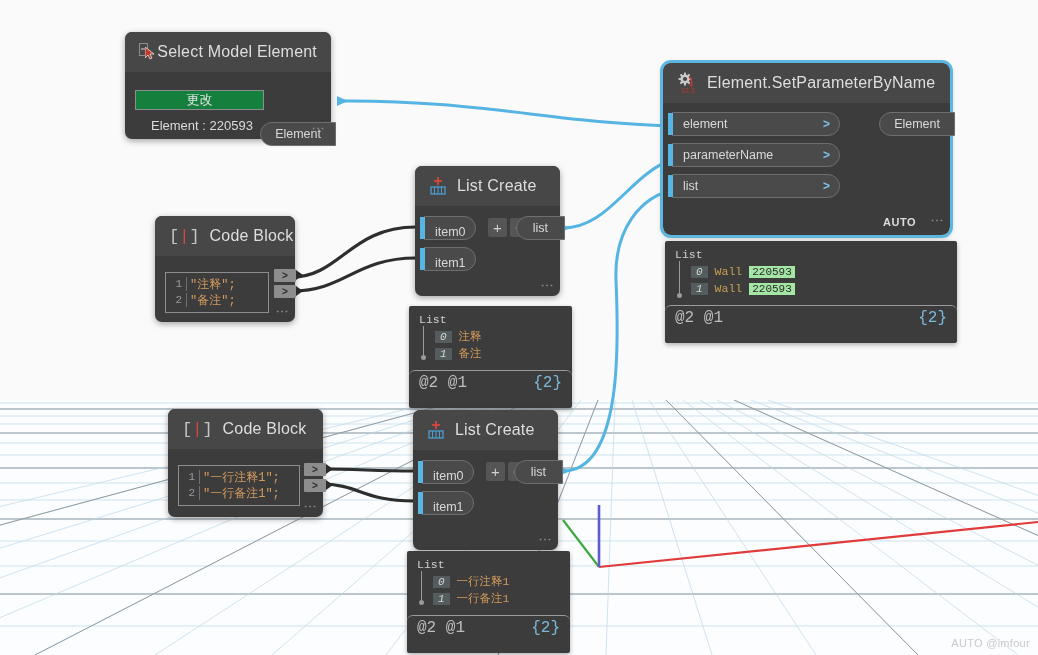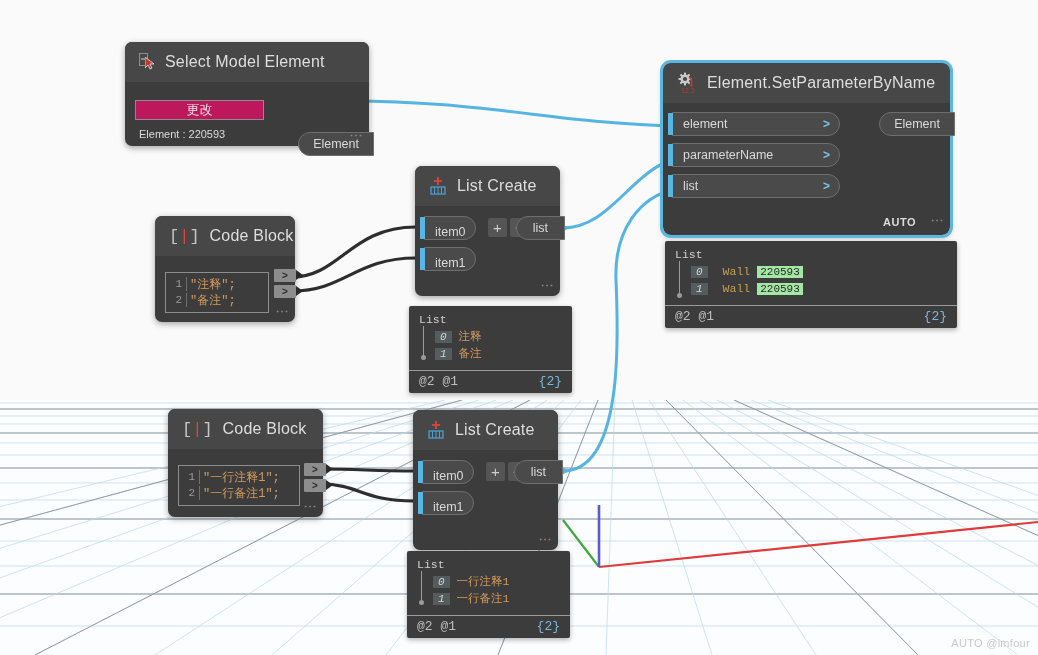--- a/index.html
+++ b/index.html
@@ -107,33 +107,33 @@
     height: 24px;
     background: #4a4a4a;
     border: 1px solid #6e6e6e;
     border-radius: 12px 0 0 12px;
     color: #d9d9d9;
     font-size: 12.5px;
     padding: 0 14px;
   }
 
   
-  #node-select { left: 125px; top: 42px; width: 244px; }
+  #node-select { left: 125px; top: 32px; width: 206px; }
   #node-select .sel-btn {
     margin: 8px 0 0 10px;
     width: 129px; height: 20px;
-    background: #be185d;
+    background: #15803d;
     border: 1px solid #8d8d8d;
     color: #e4e4e4;
     font-size: 13px;
     display: flex; align-items: center; justify-content: center;
   }
   #node-select .sel-label {
-    margin: 8px 0 0 14px;
-    font-size: 11px;
+    margin: 8px 0 0 26px;
+    font-size: 13px;
     color: #dcdcdc;
   }
   #node-select .out-wrap {
     position: absolute;
     right: -5px; top: 50px;
   }
   .sel-icon {
     position: relative;
     width: 16px; height: 18px;
   }
@@ -242,33 +242,34 @@
   }
   .pv-row { display: flex; align-items: center; gap: 7px; height: 17px; margin-left: 16px; }
   .pv-idx {
     background: #555c5e;
     color: #cfd6d8;
     font-style: italic;
     padding: 0 5px;
     font-size: 11px;
   }
   .pv-val { color: #d39a5c; white-space: nowrap; }
-  .pv-type { color: #c8a050; margin-left: 8px; }
+  .pv-type { color: #c8a050; }
   .pv-id {
     background: #a4e7a4;
     color: #2a2a2a;
     padding: 0 3px;
     font-size: 11px;
   }
   .pv-footer {
     border-top: 1px solid #9a9a9a;
     display: flex;
     justify-content: space-between;
-    padding: 3px 10px 4px 10px;
-    font-size: 13px;
+    padding: 3px 10px 16px 10px;
+    font-size: 16px;
+    border-radius: 6px;
   }
   .pv-lacing { color: #bdbdbd; }
   .pv-count { color: #7bb8d8; }
 
   
   #watermark {
     position: absolute;
     right: 8px; bottom: 6px;
     font-size: 11px;
     color: #c9c9c9;

